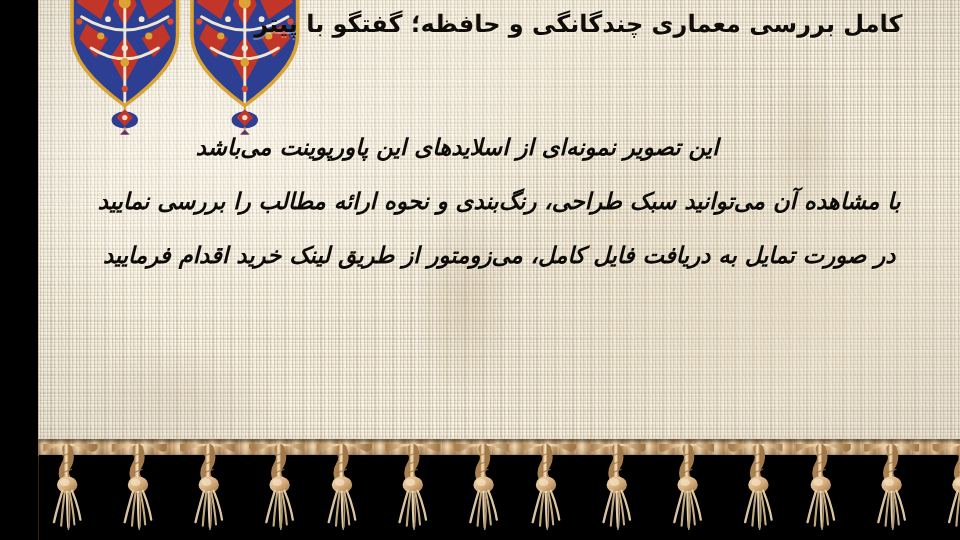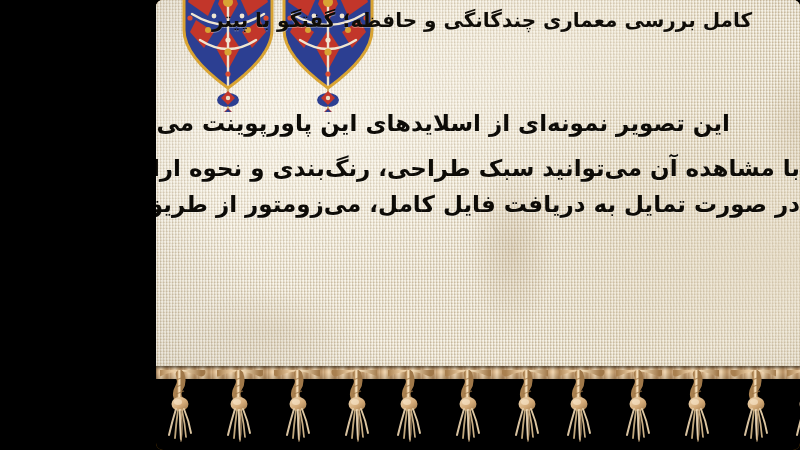--- a/index.html
+++ b/index.html
@@ -3,23 +3,22 @@
 <meta charset="utf-8">
 <title>Persian Slide Preview</title>
 <style>
   html,body{margin:0;padding:0;}
   body{
     width:800px;height:450px;overflow:hidden;
     font-family:"DejaVu Sans","Liberation Sans",sans-serif;
     background:#000;
   }
   #slide{
-    position:relative;width:644px;height:450px;overflow:hidden;
+    position:relative;width:768px;height:450px;overflow:hidden;
     background-color:#a16207;
-    border-radius:7px;
   }
 
   
   .canvas-bg{
     position:absolute;left:0;top:0;width:800px;height:380px;
     background-color:#dcd1bb;
     background-image:
       
       radial-gradient(ellipse 420px 240px at 20% 30%, rgba(255,252,244,.55), rgba(255,252,244,0) 70%),
       radial-gradient(ellipse 380px 220px at 78% 68%, rgba(226,214,190,.55), rgba(226,214,190,0) 72%),
@@ -76,26 +75,27 @@
   }
   .title-line.l2{padding-right:120px;}
 
   .body-block{
     position:absolute;left:0;right:0;top:112px;
     direction:rtl;text-align:center;
   }
   .body-line{
     color:#0d0b07;
     font-family:"DejaVu Sans","Liberation Sans",sans-serif;
-    font-size:23px;font-weight:700;line-height:22px;
+    font-size:19px;font-weight:700;line-height:22px;
     white-space:nowrap;
     text-shadow:0 1px 0 rgba(255,252,244,.30);
+    font-style:italic;
   }
   .body-line.b1{margin-bottom:23px;padding-right:70px;}
-  .body-line.b2{margin-bottom:14px;}
+  .body-line.b2{margin-bottom:23px;}
   .body-line.b3{}
 
   
   .fringe-area{
     position:absolute;left:0;bottom:0;width:800px;height:84px;
     background:#000;
     overflow:hidden;
   }
   .fringe-top-rope{
     position:absolute;left:0;top:0;width:800px;height:13px;

